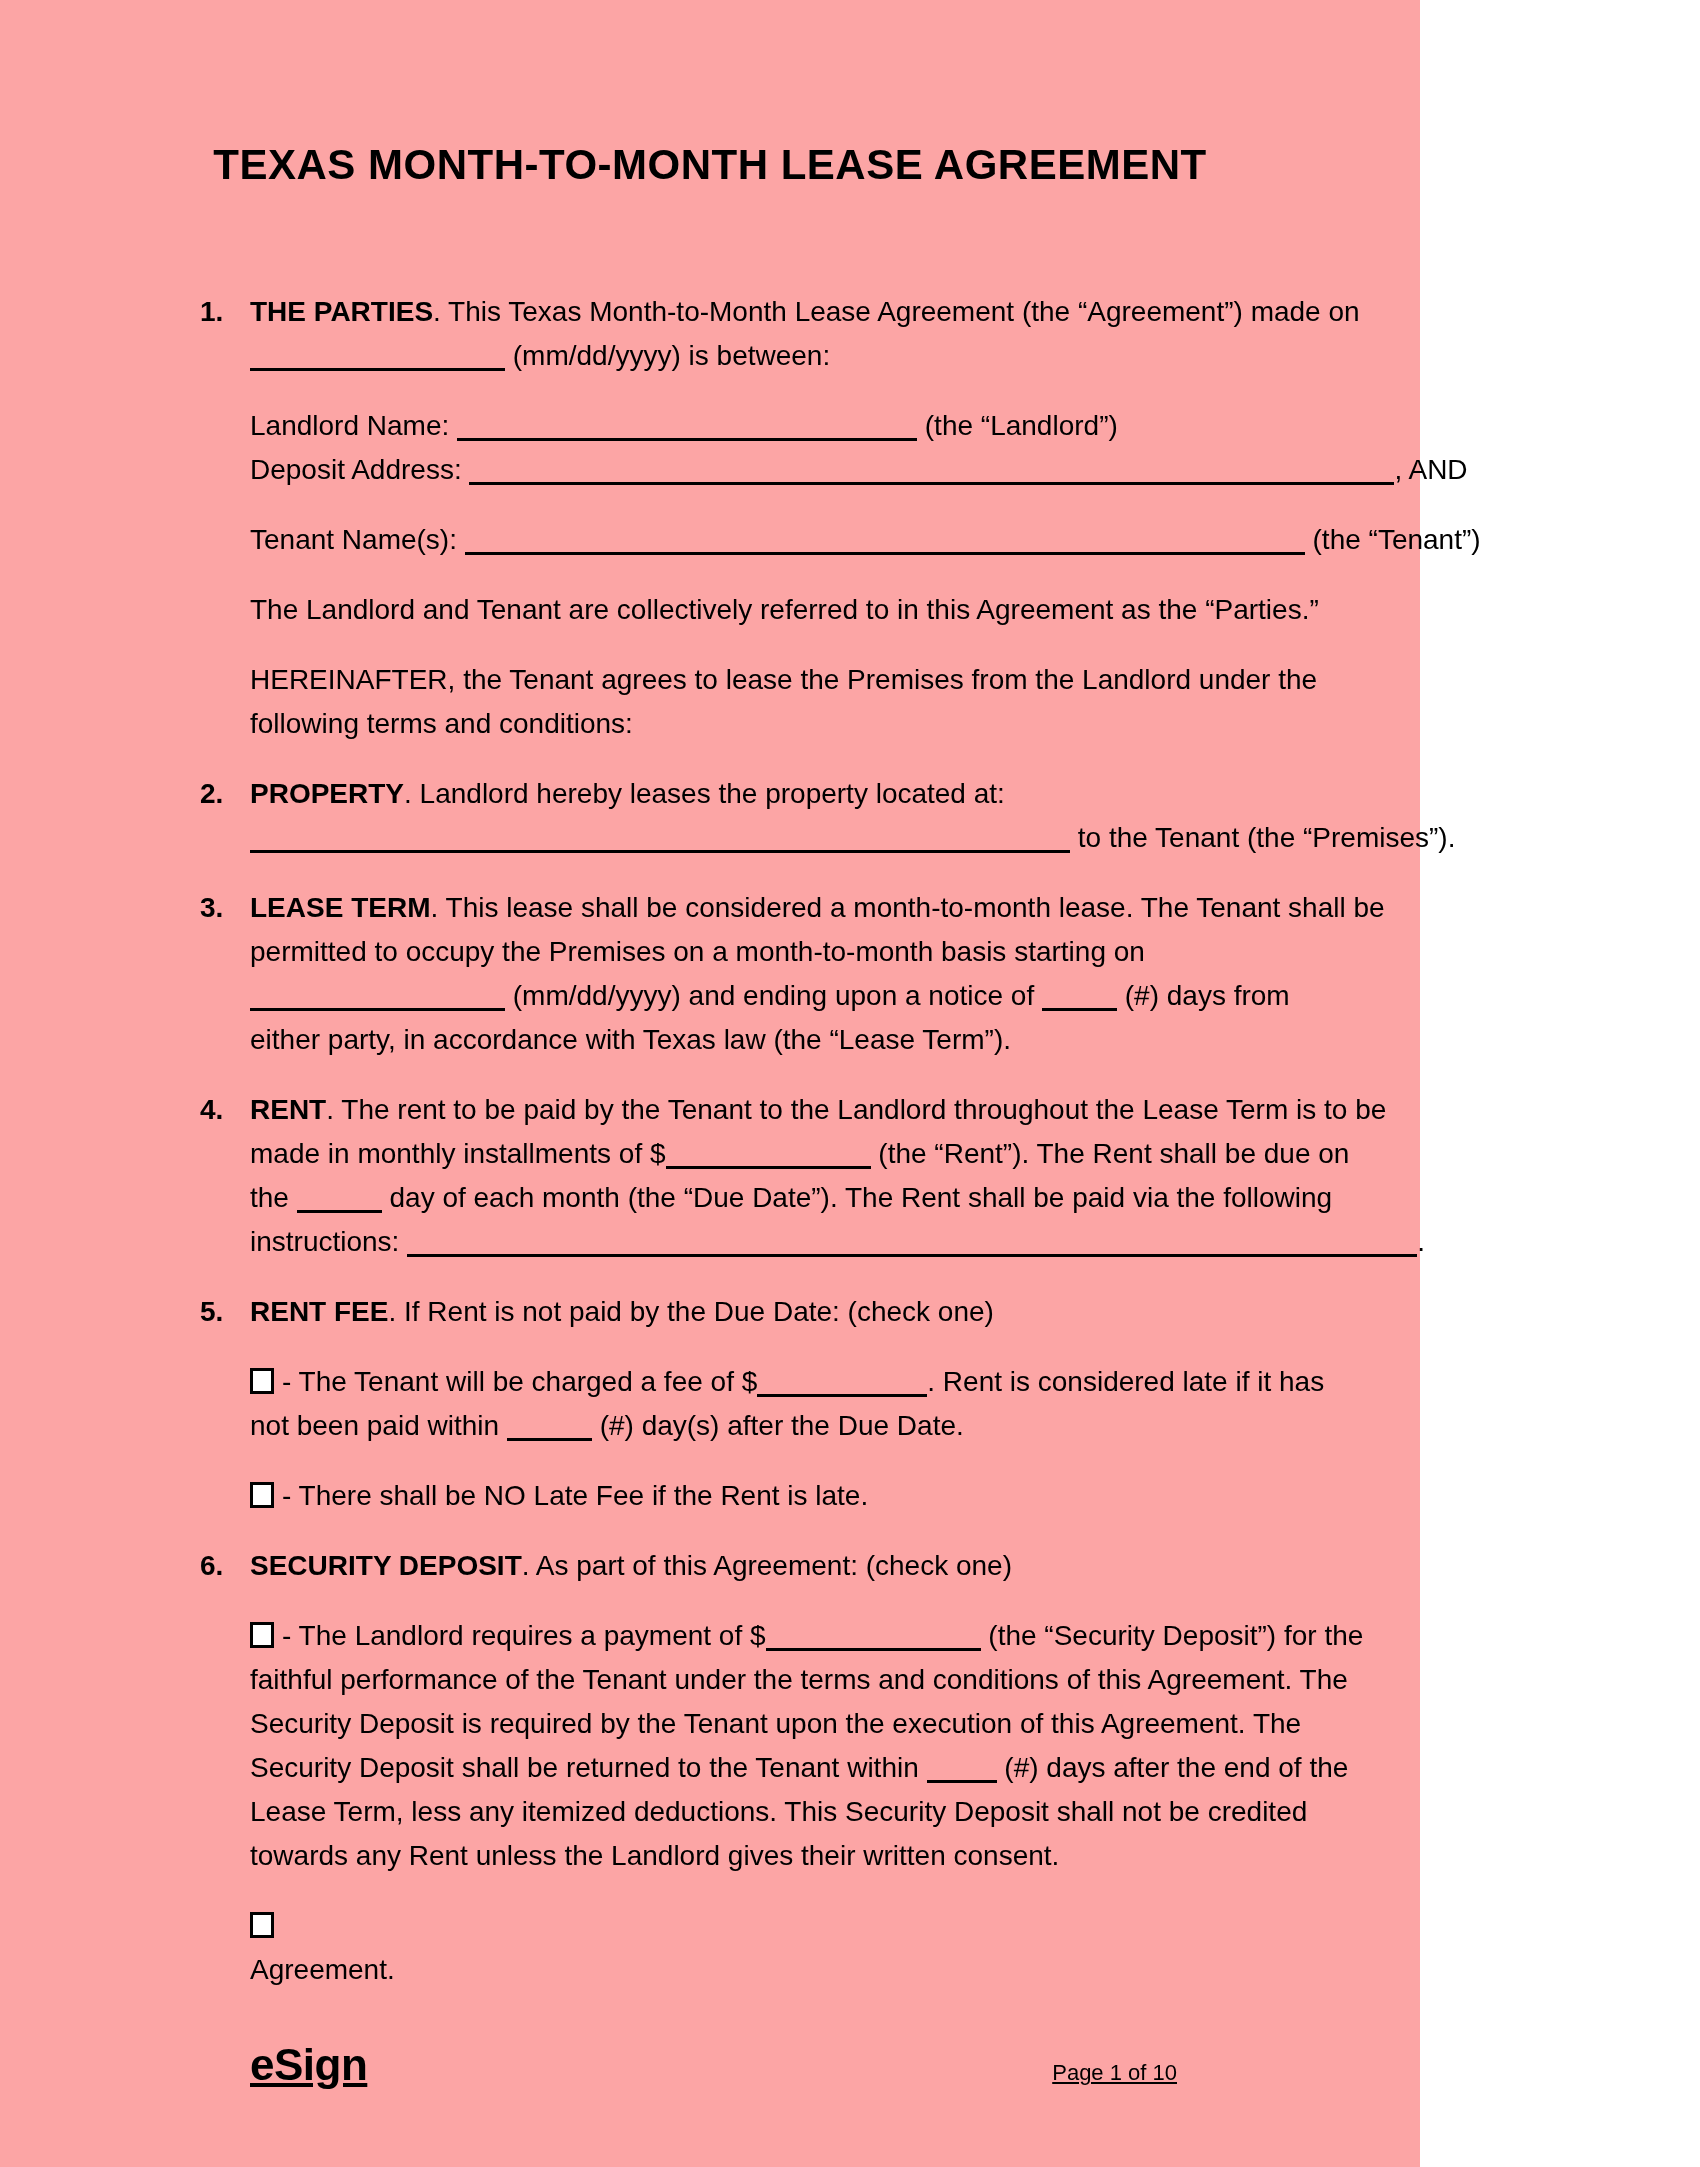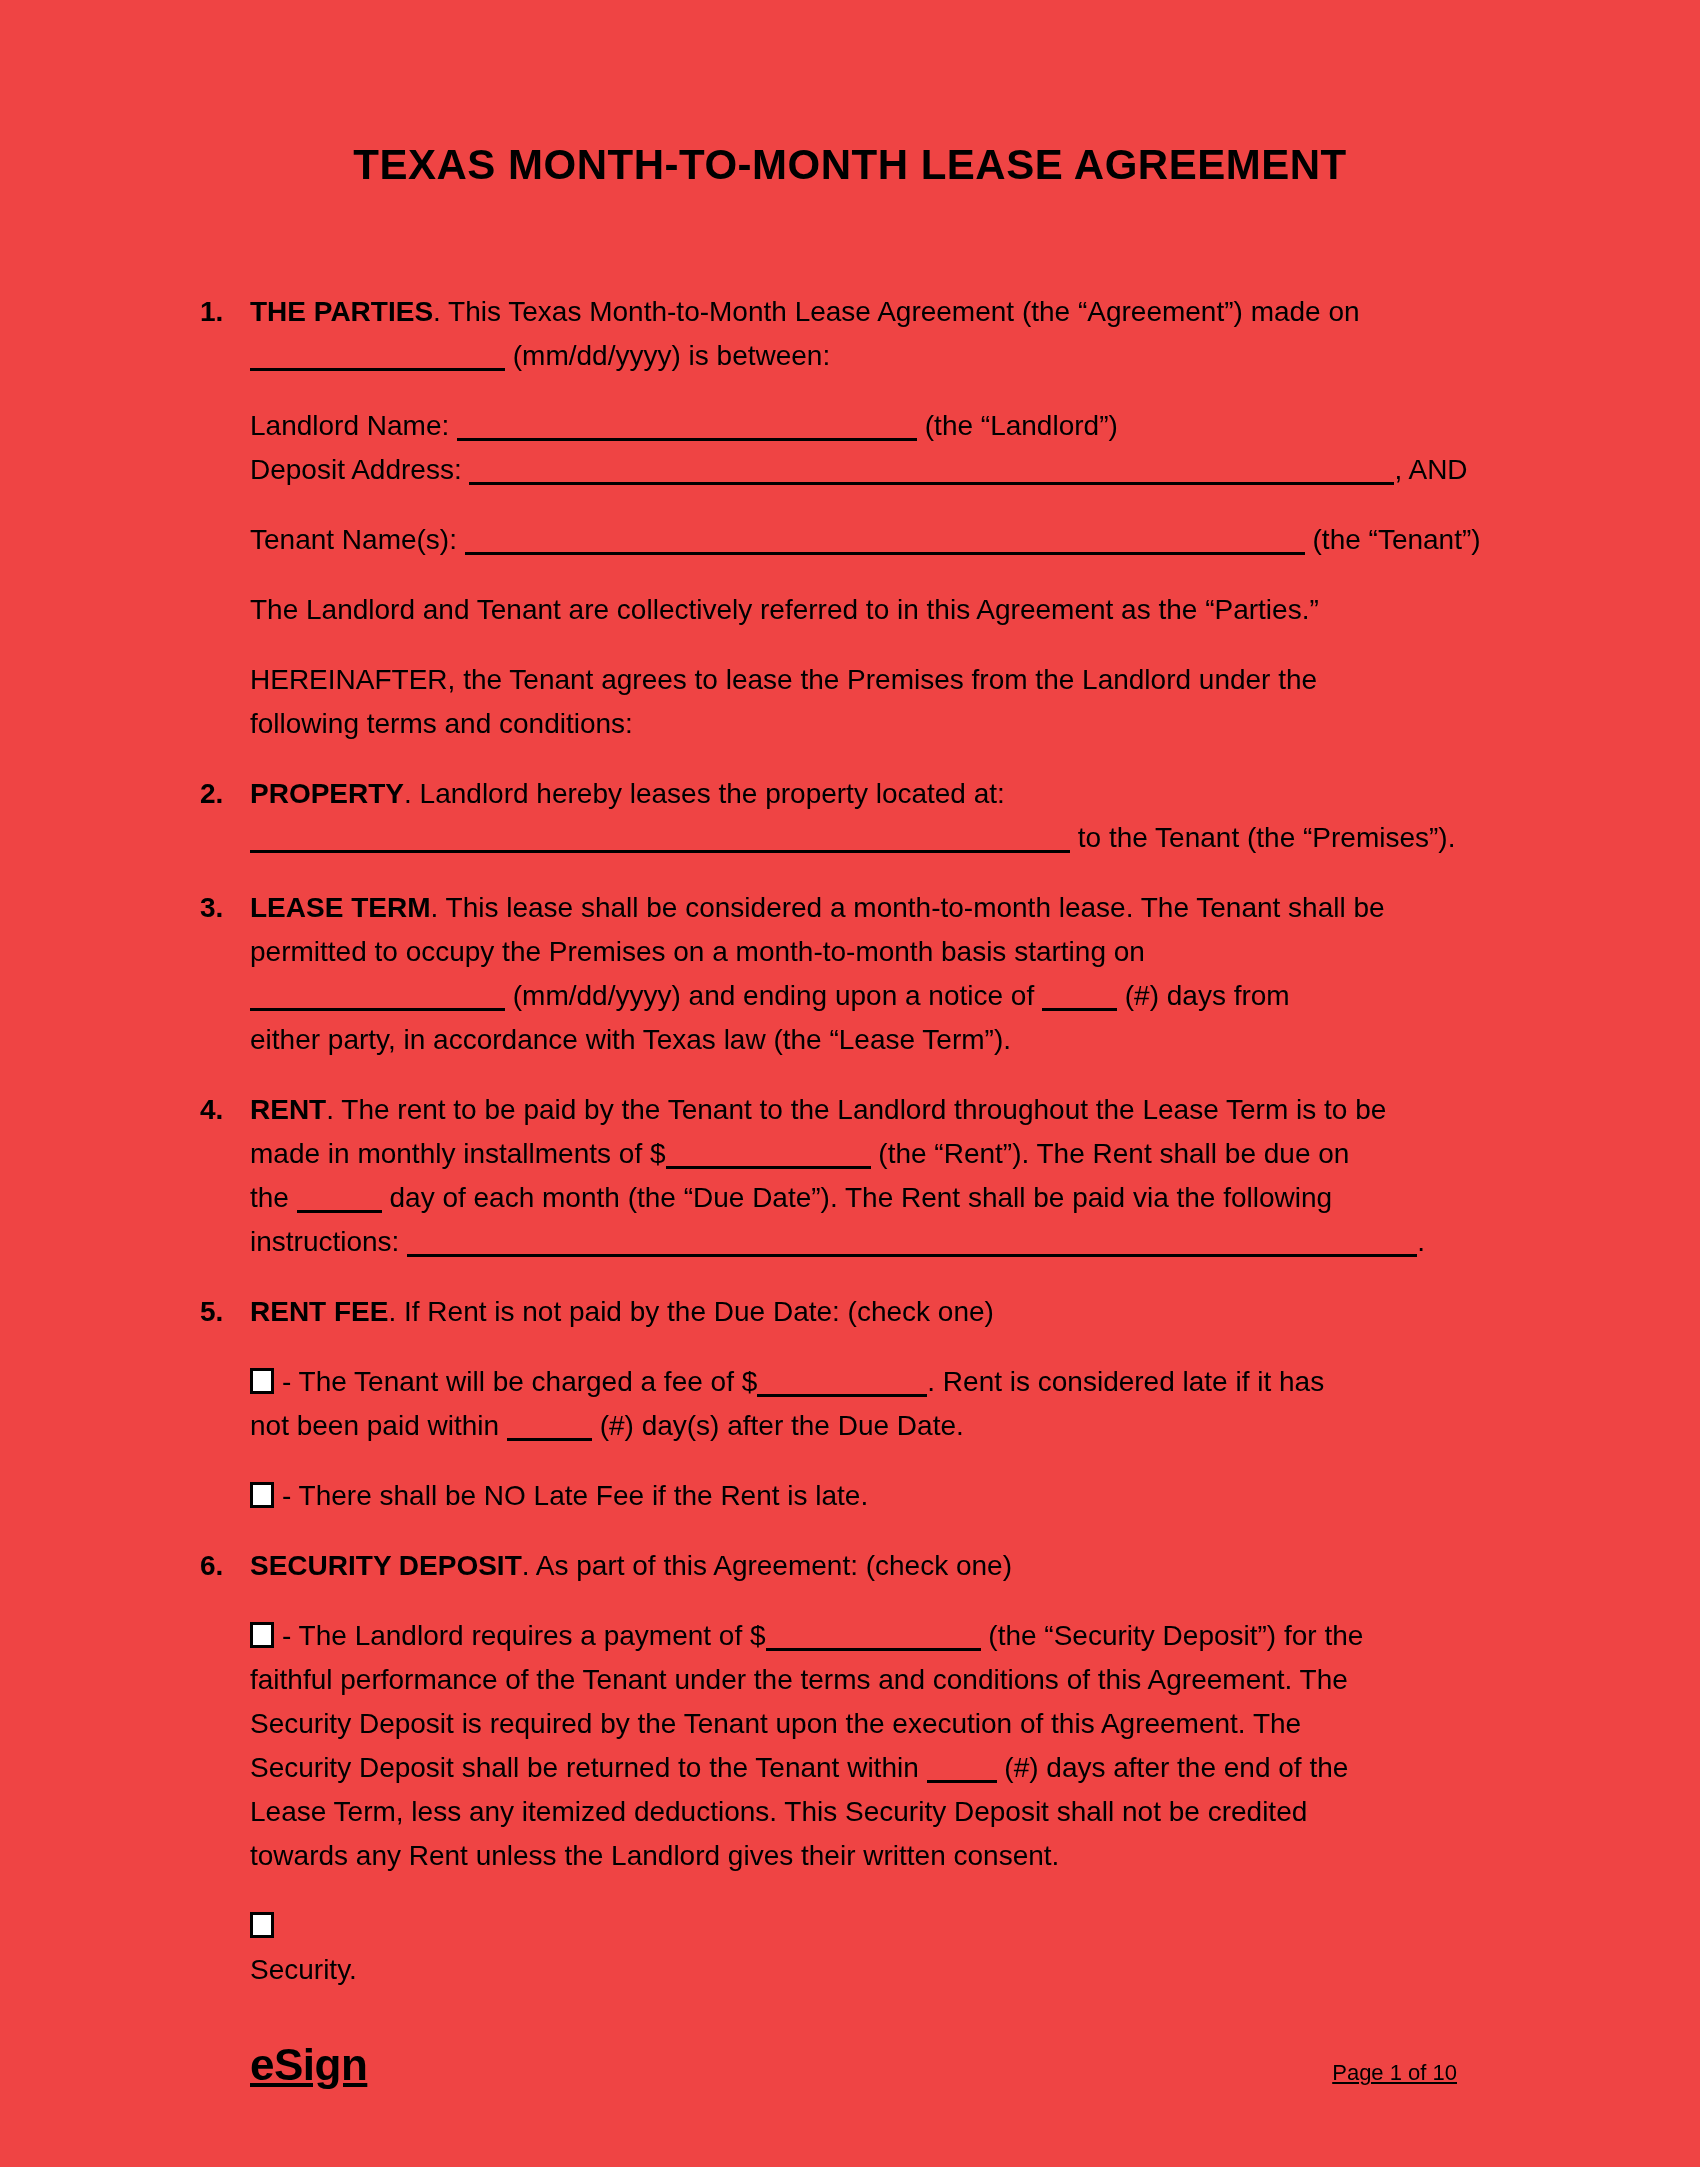--- a/index.html
+++ b/index.html
@@ -6,23 +6,23 @@
   html, body { width: 1700px; height: 2167px; }
   body {
     background: #ffffff;
     color: #000000;
     font-family: "Liberation Sans", "DejaVu Sans", sans-serif;
     position: relative;
     overflow: hidden;
   }
   .page {
     position: relative;
-    width: 1700px;
+    width: 1420px;
     height: 2167px;
-    background: #ef4444;
+    background: #fca5a5;
     padding: 140px 200px 0 200px;
   }
   .doc-title {
     font-size: 42px;
     font-weight: 700;
     text-align: center;
     letter-spacing: 0.5px;
     margin: 0 0 100px 0;
     line-height: 50px;
   }
@@ -116,21 +116,21 @@
           <div class="para"><span class="b">RENT FEE</span><span class="txt">. If Rent is not paid by the Due Date: (check one)</span></div>
           <div class="para"><span class="checkbox"></span><span class="txt">- The Tenant will be charged a fee of $</span><span class="blank" style="width: 170px;"></span><span class="txt">. Rent is considered late if it has</span><br><span class="txt">not been paid within </span><span class="blank" style="width: 85px;"></span><span class="txt"> (#) day(s) after the Due Date.</span></div>
           <div class="para"><span class="checkbox"></span><span class="txt">- There shall be NO Late Fee if the Rent is late.</span></div>
         </div>
       </div>
       <div class="section">
         <div class="sec-num">6.</div>
         <div class="sec-body">
           <div class="para"><span class="b">SECURITY DEPOSIT</span><span class="txt">. As part of this Agreement: (check one)</span></div>
           <div class="para"><span class="checkbox"></span><span class="txt">- The Landlord requires a payment of $</span><span class="blank" style="width: 215px;"></span><span class="txt"> (the “Security Deposit”) for the</span><br><span class="txt">faithful performance of the Tenant under the terms and conditions of this Agreement. The</span><br><span class="txt">Security Deposit is required by the Tenant upon the execution of this Agreement. The</span><br><span class="txt">Security Deposit shall be returned to the Tenant within </span><span class="blank" style="width: 70px;"></span><span class="txt"> (#) days after the end of the</span><br><span class="txt">Lease Term, less any itemized deductions. This Security Deposit shall not be credited</span><br><span class="txt">towards any Rent unless the Landlord gives their written consent.</span></div>
-          <div class="para"><span class="checkbox"></span><br><span class="txt">Security.</span></div>
+          <div class="para"><span class="checkbox"></span><br><span class="txt">Agreement.</span></div>
         </div>
       </div>
     </div>
   <div class="footer">
     <span class="brand">eSign</span>
     <span class="pageno">Page 1 of 10</span>
   </div>
 </div>
 
 </body></html>

